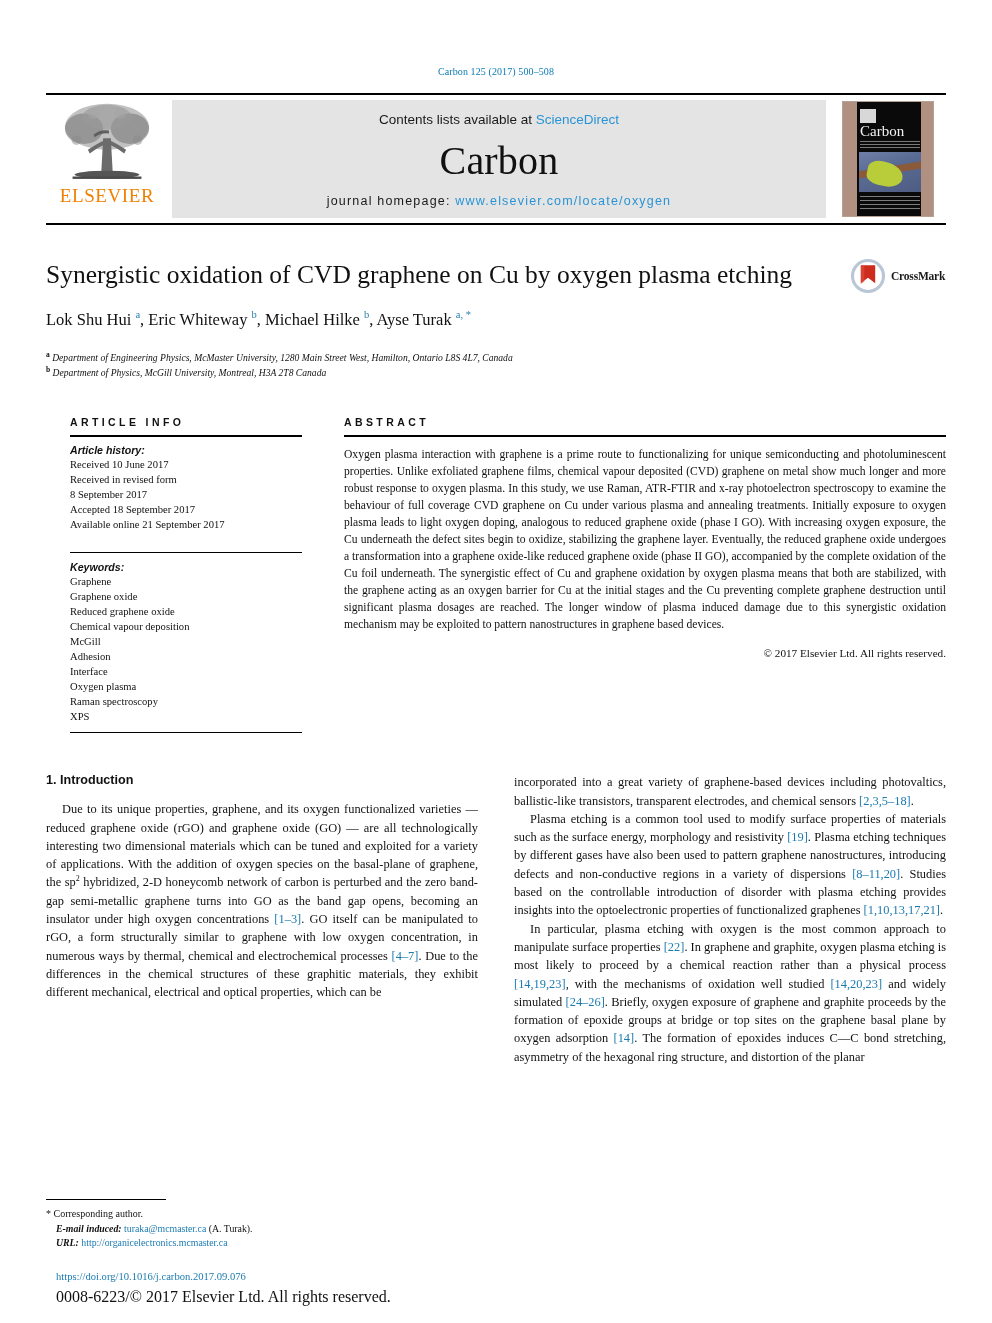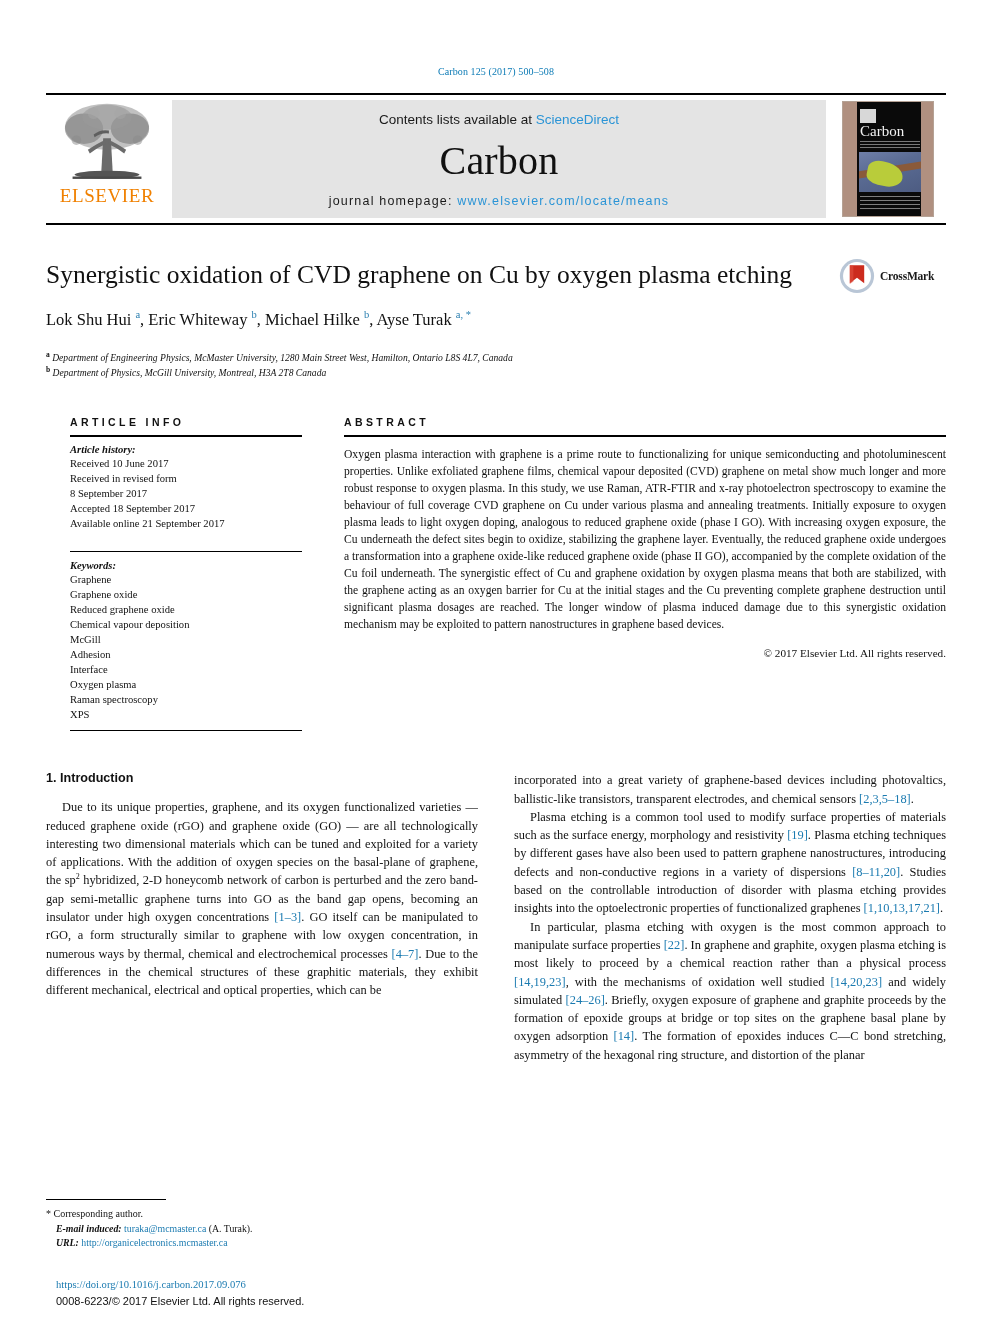--- a/index.html
+++ b/index.html
@@ -179,21 +179,21 @@
     font-family: "Liberation Serif", serif;
     font-size: 9.6px;
     font-style: italic;
     color: #111;
     line-height: 1.45;
   }
   .affil sup { font-style: normal; font-weight: bold; font-size: 7.5px; }
 
   .crossmark {
     position: absolute;
-    right: 11px; top: -4px;
+    right: 0; top: -4px;
     width: 96px; height: 42px;
     display: flex;
     align-items: center;
     gap: 5px;
   }
   .cm-logo { width: 36px; height: 36px; flex: 0 0 36px; }
   .cm-text {
     font-family: "Liberation Serif", serif;
     font-size: 11.5px;
     font-weight: bold;
@@ -214,21 +214,21 @@
     font-size: 10.5px;
     font-weight: bold;
     letter-spacing: 3.4px;
     color: #111;
     padding-bottom: 7px;
   }
   .rule-thick { border-top: 2.2px solid #000; }
   .rule-thin  { border-top: 1px solid #000; }
   .info-block { padding: 7px 0 0 0; }
   .info-label {
-    font-family: Liberation Serif, serif;
+    font-family: Liberation Sans, sans-serif;
     font-style: italic;
     font-weight: bold;
     font-size: 10.6px;
     color: #111;
     margin-bottom: 1px;
   }
   .info-line {
     font-family: "Liberation Serif", serif;
     font-size: 10.6px;
     line-height: 1.42;
@@ -303,22 +303,22 @@
     bottom: 14px;
     width: 460px;
   }
   .doi-line {
     font-family: "Liberation Serif", serif;
     font-size: 10.6px;
     color: #1a7ab0;
     line-height: 1.5;
   }
   .issn-line {
-    font-family: Liberation Sans, sans-serif;
-    font-size: 11px;
+    font-family: Liberation Serif, serif;
+    font-size: 16px;
     color: #111;
     line-height: 1.5;
   }
   sup.sp { font-size: 8px; vertical-align: super; }
 </style>
 </head>
 <body>
 
 <div class="page">
 
@@ -344,21 +344,21 @@
           <circle cx="36" cy="14" r="6" fill="#a5a5a5" opacity=".5"></circle>
           <circle cx="64" cy="14" r="6" fill="#a5a5a5" opacity=".5"></circle>
         </g>
       </svg>
       <div class="elsevier-word">ELSEVIER</div>
     </div>
 
     <div class="centre-band">
       <div class="contents-line"><span>Contents lists available at </span><span class="sd">ScienceDirect</span></div>
       <div class="journal-name">Carbon</div>
-      <div class="homepage-line"><span>journal homepage: </span><span class="url">www.elsevier.com/locate/means</span></div>
+      <div class="homepage-line"><span>journal homepage: </span><span class="url">www.elsevier.com/locate/oxygen</span></div>
     </div>
 
     <div class="cover-block">
       <div class="cover-thumb">
         <div class="cover-black"></div>
         <div class="cover-els-sq"></div>
         <div class="cover-title">Carbon</div>
         <div class="cover-sub"></div>
         <div class="cover-art"></div>
         <div class="cover-bottom"></div>

